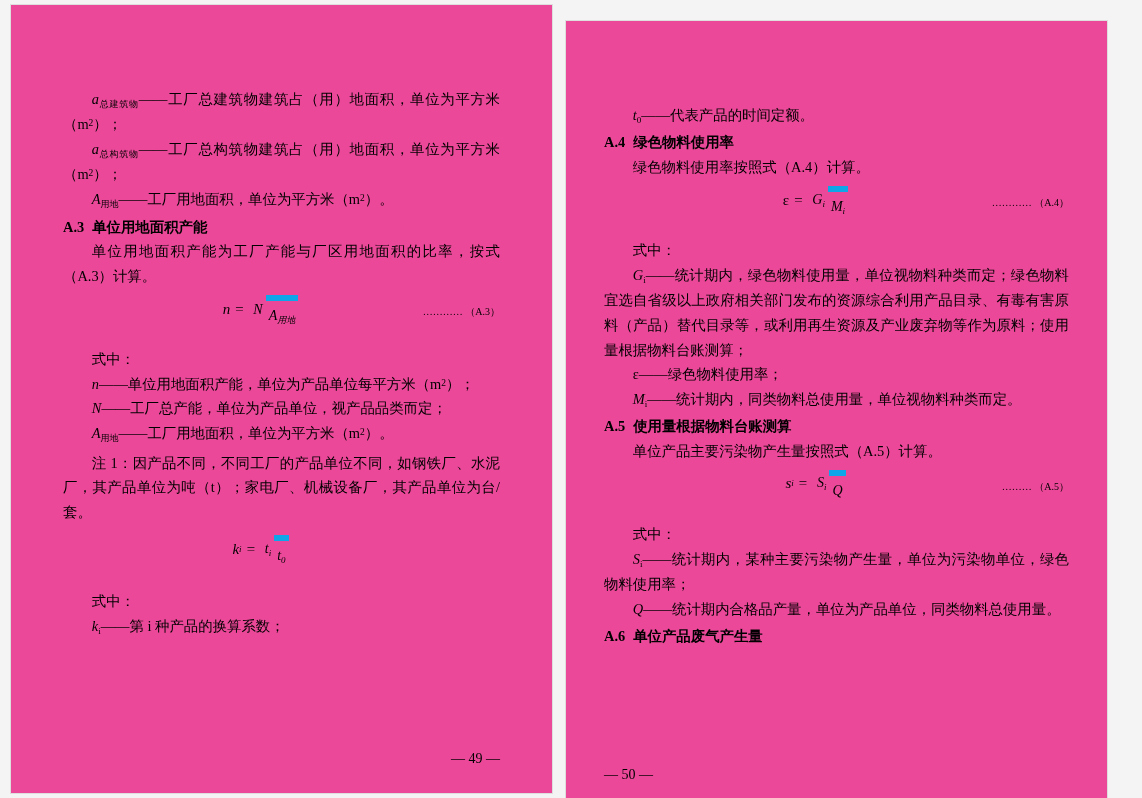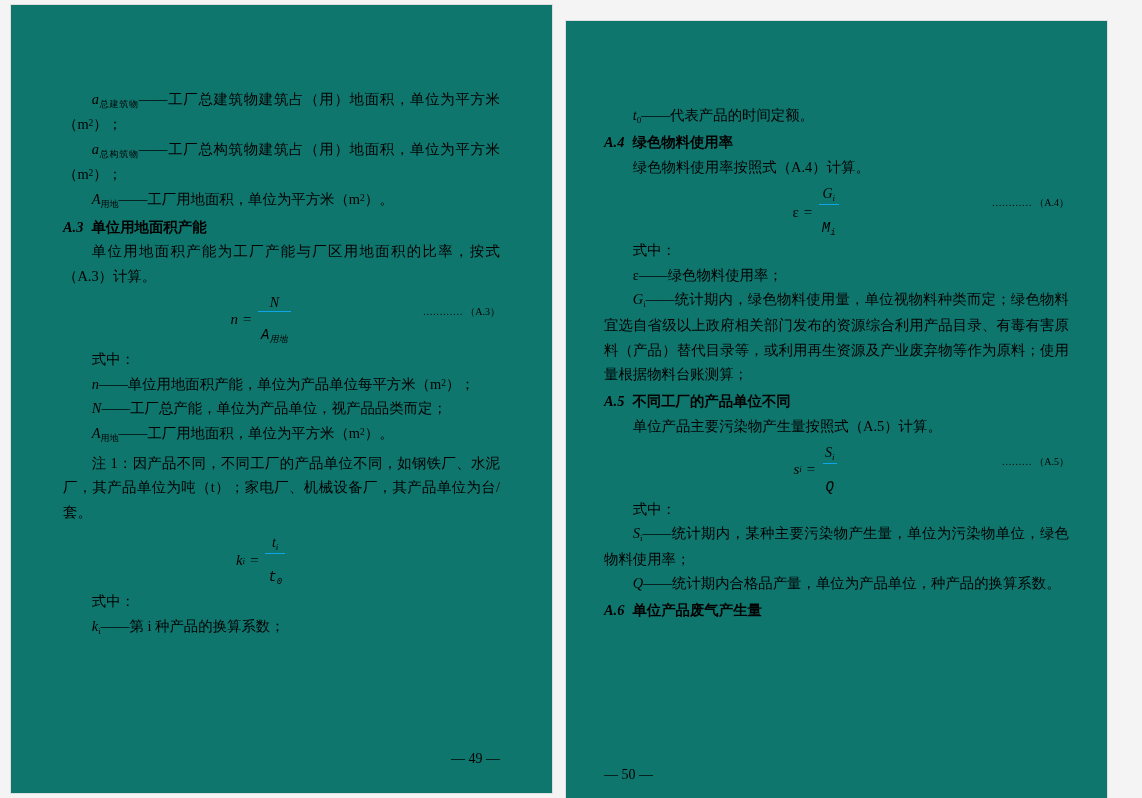--- a/index.html
+++ b/index.html
@@ -13,21 +13,21 @@
     font-family: "Liberation Serif", "DejaVu Serif", serif;
     overflow: hidden;
   }
   .spread {
     display: flex;
     width: 1142px;
     height: 798px;
     box-sizing: border-box;
   }
   .page {
-    background: #0f766e;
+    background: #ec4899;
     box-sizing: border-box;
     position: relative;
     border: 1px solid #dedede;
   }
   .page-left {
     width: 543px;
     height: 790px;
     margin: 4px 6px 4px 10px;
   }
   .page-right {
@@ -56,21 +56,20 @@
   }
   p.ind {
     text-indent: 2em;
   }
   .head {
     font-weight: bold;
     margin-top: 2px;
   }
   .head .num {
     margin-right: 8px;
-    font-style: italic;
   }
   .sub {
     font-size: 9px;
     vertical-align: -0.32em;
     letter-spacing: 0;
   }
   .supsub {
     font-size: 9.5px;
     vertical-align: -0.3em;
   }
@@ -78,35 +77,34 @@
     font-style: italic;
   }
   .eq-body {
     display: inline-flex;
     align-items: center;
     font-style: italic;
     font-size: 15px;
   }
   .frac {
     display: inline-flex;
-    flex-direction: column;
+    flex-direction: row;
     align-items: center;
     vertical-align: middle;
     margin: 0 2px;
     line-height: 1.08;
   }
   .frac .numer {
     padding: 0 3px 1px 3px;
     font-size: 14px;
   }
   .frac .denom {
-    border-top: 1px solid #0ea5e9;
-    padding: 16px 3px 0 3px;
+    border-top: 6px solid #0ea5e9;
+    padding: 7px 3px 0 3px;
     font-size: 14px;
-    font-family: Liberation Mono, monospace;
   }
   .eq-num {
     position: absolute;
     right: 0;
     font-style: normal;
     font-size: 10px;
     white-space: nowrap;
   }
   .eq-wrap {
     position: relative;
@@ -248,30 +246,33 @@
               <span class="denom"><span>M</span><span class="sub">i</span></span>
             </span>
           </span>
         </div>
         <div class="eq-num" style="top:8px;">………… （A.4）</div>
       </div>
 
       <p class="ind">式中：</p>
 
       <p class="ind">
+        <span class="ital">G</span><span class="sub">i</span><span>——统计期内，绿色物料使用量，单位视物料种类而定；绿色物料宜选自省级以上政府相关部门发布的资源综合利用产品目录、有毒有害原料（产品）替代目录等，或利用再生资源及产业废弃物等作为原料；使用量根据物料台账测算；</span>
+      </p>
+
+      <p class="ind">
         <span>ε</span><span>——绿色物料使用率；</span>
       </p>
 
       <p class="ind">
-        <span class="ital">G</span><span class="sub">i</span><span>——统计期内，绿色物料使用量，单位视物料种类而定；绿色物料宜选自省级以上政府相关部门发布的资源综合利用产品目录、有毒有害原料（产品）替代目录等，或利用再生资源及产业废弃物等作为原料；使用量根据物料台账测算；</span>
-      </p>
-
+        <span class="ital">M</span><span class="sub">i</span><span>——统计期内，同类物料总使用量，单位视物料种类而定。</span>
+      </p>
 
       <p class="head">
-        <span class="num">A.5</span><span>不同工厂的产品单位不同</span>
+        <span class="num">A.5</span><span>使用量根据物料台账测算</span>
       </p>
 
       <p class="ind">单位产品主要污染物产生量按照式（A.5）计算。</p>
 
       <div class="eq-wrap" style="height:46px;">
         <div class="eq-center eq-center-off">
           <span class="eq-body">
             <span>s</span>
               <span class="sub">i</span>
             <span style="margin:0 4px;">=</span>
@@ -285,21 +286,21 @@
       </div>
 
       <p class="ind">式中：</p>
 
 
       <p class="ind">
         <span class="ital">S</span><span class="sub">i</span><span>——统计期内，某种主要污染物产生量，单位为污染物单位，绿色物料使用率；</span>
       </p>
 
       <p class="ind">
-        <span class="ital">Q</span><span>——统计期内合格品产量，单位为产品单位，种产品的换算系数。</span>
+        <span class="ital">Q</span><span>——统计期内合格品产量，单位为产品单位，同类物料总使用量。</span>
       </p>
 
       <p class="head">
         <span class="num">A.6</span><span>单位产品废气产生量</span>
       </p>
 
     </div>
     <div class="footer footer-right">— 50 —</div>
   </div>
 

